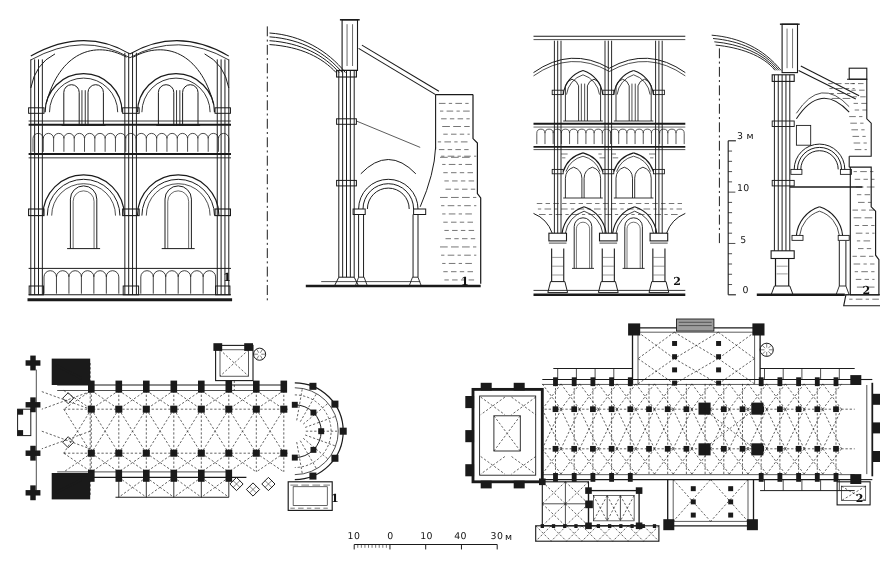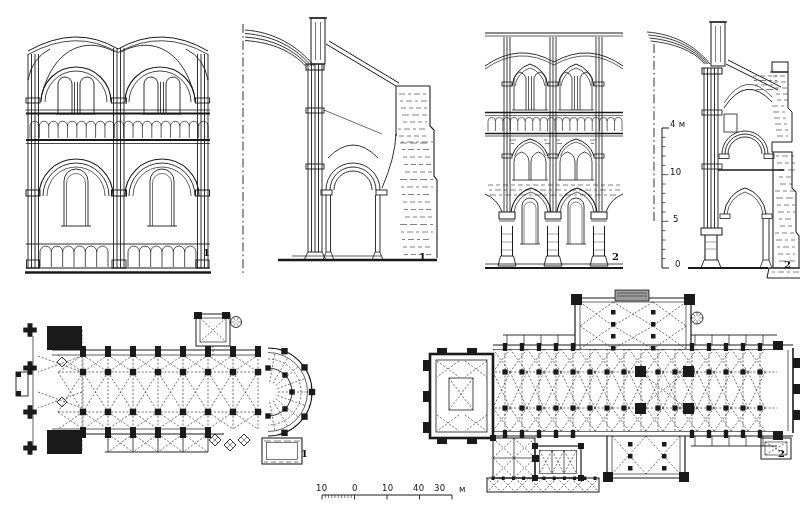--- a/index.html
+++ b/index.html
@@ -1320,24 +1320,24 @@
       </g>
     </svg>
 
   <span class="lbl" style="left:203px;top:248px">1</span>
   <span class="lbl" style="left:419px;top:252px">1</span>
   <span class="lbl" style="left:612px;top:252px">2</span>
   <span class="lbl" style="left:784px;top:260px">2</span>
   <span class="lbl" style="left:301px;top:449px">1</span>
   <span class="lbl" style="left:778px;top:449px">2</span>
 
-  <span class="scl" style="left:670px;top:120px">4 м</span>
+  <span class="scl" style="left:670px;top:120px">3 м</span>
   <span class="scl" style="left:670px;top:168px">10</span>
   <span class="scl" style="left:673px;top:215px">5</span>
   <span class="scl" style="left:675px;top:260px">0</span>
 
   <span class="scl" style="left:316px;top:484px">10</span>
   <span class="scl" style="left:352px;top:484px">0</span>
   <span class="scl" style="left:382px;top:484px">10</span>
   <span class="scl" style="left:413px;top:484px">40</span>
-  <span class="scl" style="left:434px;top:484px">30</span>
+  <span class="scl" style="left:446px;top:484px">30</span>
   <span class="scl" style="left:459px;top:485px">м</span>
 </div>
 
 </body></html>

